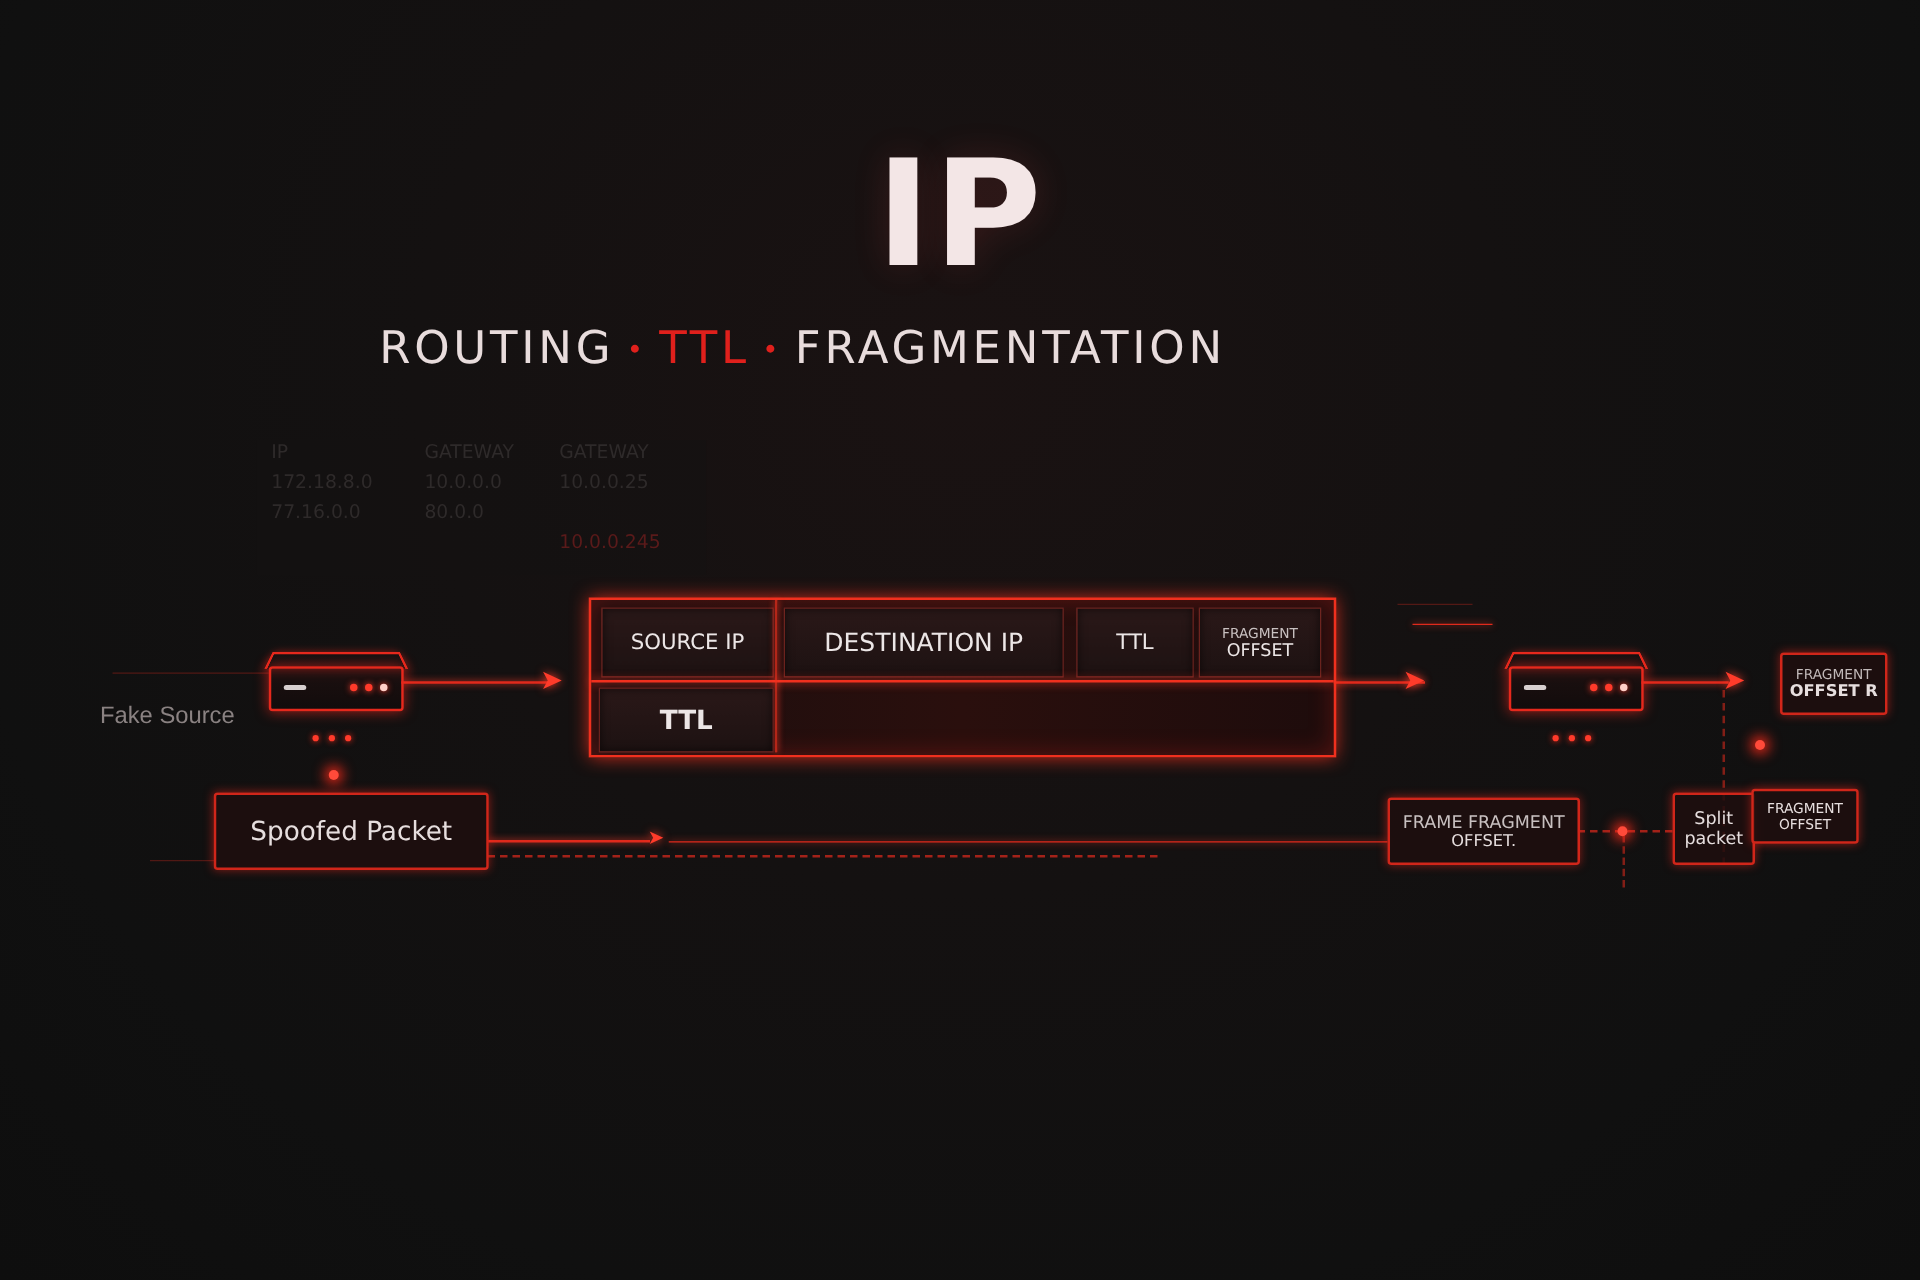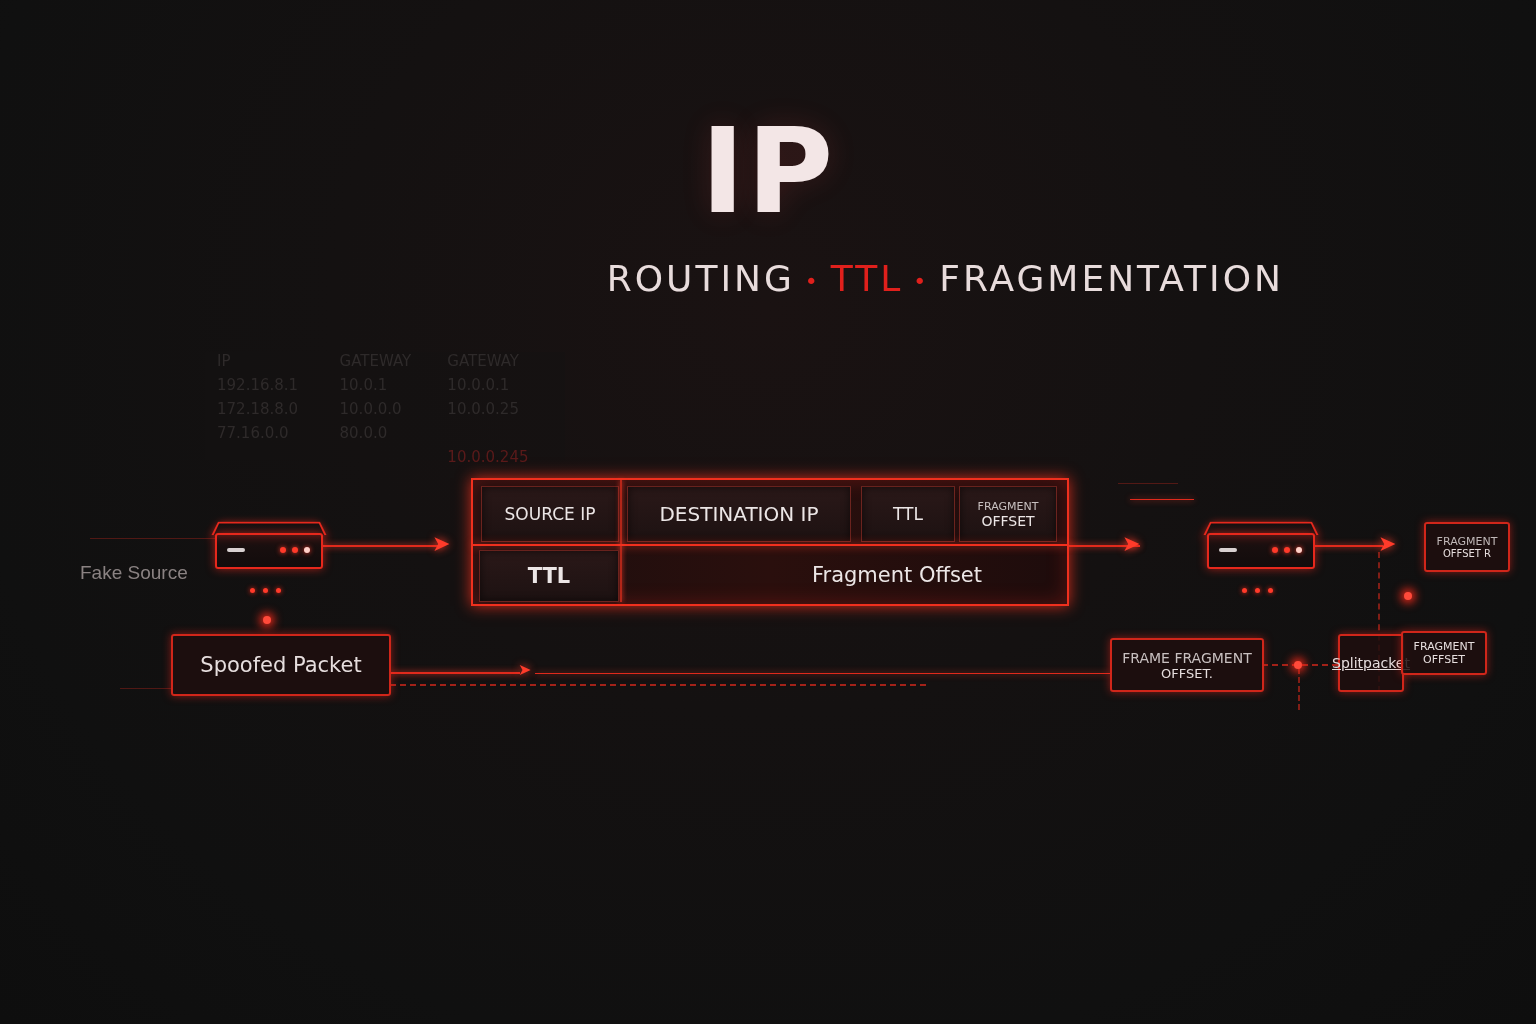--- a/index.html
+++ b/index.html
@@ -3,21 +3,21 @@
 <meta charset="utf-8">
 <style>
   html,body{margin:0;padding:0;}
   body{width:1536px;height:1024px;overflow:hidden;position:relative;
     background:radial-gradient(ellipse at 50% 30%, #1a1212 0%, #141111 40%, #101010 75%, #0e0e0e 100%);
     font-family:"Liberation Sans","DejaVu Sans",sans-serif;color:#eee;}
   .abs{position:absolute;}
   .title{left:0;width:1536px;top:102px;text-align:center;font-size:118px;font-weight:bold;
     color:#f3e6e6;letter-spacing:2px;font-family:"DejaVu Sans","Liberation Sans",sans-serif;
     text-shadow:0 0 30px rgba(255,80,80,0.15);}
-  .subtitle{left:0;width:1284px;top:258px;text-align:right;font-size:36px;letter-spacing:3px;
+  .subtitle{left:0;width:1284px;top:258px;text-align:center;font-size:36px;letter-spacing:3px;
     color:#e8dcdc;font-family:"DejaVu Sans","Liberation Sans",sans-serif;}
   .subtitle .red{color:#e0201c;}
   .subtitle .dot{color:#e0201c;font-size:22px;vertical-align:middle;margin:0 10px;}
   
   .rtable{left:205px;top:352px;width:360px;height:108px;color:#2e2a2a;font-size:15px;
     font-family:"DejaVu Sans","Liberation Sans",sans-serif;background:rgba(20,18,18,0.5);}
   .rtable .hdr{display:flex;}
   .rtable .row{display:flex;margin-top:6px;}
   .rtable span{display:inline-block;}
   .c1{width:125px;padding-left:12px;} .c2{width:110px;} .c3{width:120px;}
@@ -59,25 +59,20 @@
 <div class="abs title">IP</div>
 <div class="abs subtitle">
   <span>ROUTING</span><span class="dot">•</span><span class="red">TTL</span><span class="dot">•</span><span>FRAGMENTATION</span>
 </div>
 
 <div class="abs rtable">
   <div class="hdr">
     <span class="c1">IP</span>
     <span class="c2">GATEWAY</span>
     <span class="c3">GATEWAY</span>
-  </div>
-  <div class="row">
-    <span class="c1">192.16.8.1</span>
-    <span class="c2">10.0.1</span>
-    <span class="c3">10.0.0.1</span>
   </div>
   <div class="row">
     <span class="c1">172.18.8.0</span>
     <span class="c2">10.0.0.0</span>
     <span class="c3">10.0.0.25</span>
   </div>
   <div class="row">
     <span class="c1">77.16.0.0</span>
     <span class="c2">80.0.0</span>
     <span class="c3 hot">10.0.0.245</span>
@@ -127,44 +122,43 @@
   <div class="cell" style="left:8px;top:6px;width:136px;height:54px;font-size:17px;">SOURCE IP</div>
   <div class="cell" style="left:154px;top:6px;width:222px;height:54px;font-size:20px;">DESTINATION IP</div>
   <div class="cell" style="left:388px;top:6px;width:92px;height:54px;font-size:17px;">TTL</div>
   <div class="cell" style="left:486px;top:6px;width:96px;height:54px;flex-direction:column;">
     <span style="font-size:11px;color:#c8c0c0;">FRAGMENT</span>
     <span style="font-size:14px;">OFFSET</span>
   </div>
   <div class="hsep"></div>
   <div class="vsep" style="left:147px;top:0;height:122px;"></div>
   <div class="cell" style="left:6px;top:70px;width:138px;height:50px;font-size:21px;font-weight:bold;">TTL</div>
-  <div class="cell" style="left:150px;top:68px;width:438px;height:54px;font-size:21px;border:none;background:transparent;box-shadow:none;padding-left:110px;box-sizing:border-box;">Fragment Offset</div>
 </div>
 
 <div class="abs router" style="left:1207px;top:533px;">
   <div class="top"></div>
   <div class="slot"></div>
   <div class="led" style="left:63px;"></div>
   <div class="led" style="left:75px;"></div>
   <div class="led" style="left:87px;background:#ffd0c8;"></div>
 </div>
 <div class="abs leds3" style="left:1242px;top:588px;">
     <i></i>
     <i></i>
     <i></i>
   </div>
 
 <div class="abs rbox" style="left:1424px;top:522px;width:82px;height:46px;flex-direction:column;">
   <span style="font-size:11px;color:#c0b8b8;">FRAGMENT</span>
-  <span style="font-size:10px;font-weight:normal;">OFFSET R</span>
+  <span style="font-size:13px;font-weight:bold;">OFFSET R</span>
 </div>
 <div class="abs rbox" style="left:1110px;top:638px;width:150px;height:50px;flex-direction:column;">
   <span style="font-size:14px;color:#c8c0c0;">FRAME FRAGMENT</span>
   <span style="font-size:13px;">OFFSET.</span>
 </div>
-<div class="abs rbox" style="left:1338px;top:634px;width:62px;height:54px;flex-direction:row;text-decoration:underline;">
+<div class="abs rbox" style="left:1338px;top:634px;width:62px;height:54px;flex-direction:column;">
   <span style="font-size:14px;">Split</span>
   <span style="font-size:14px;">packet</span>
 </div>
 <div class="abs rbox" style="left:1401px;top:631px;width:82px;height:40px;flex-direction:column;">
   <span style="font-size:11px;">FRAGMENT</span>
   <span style="font-size:11px;">OFFSET</span>
 </div>
 
 </body></html>

